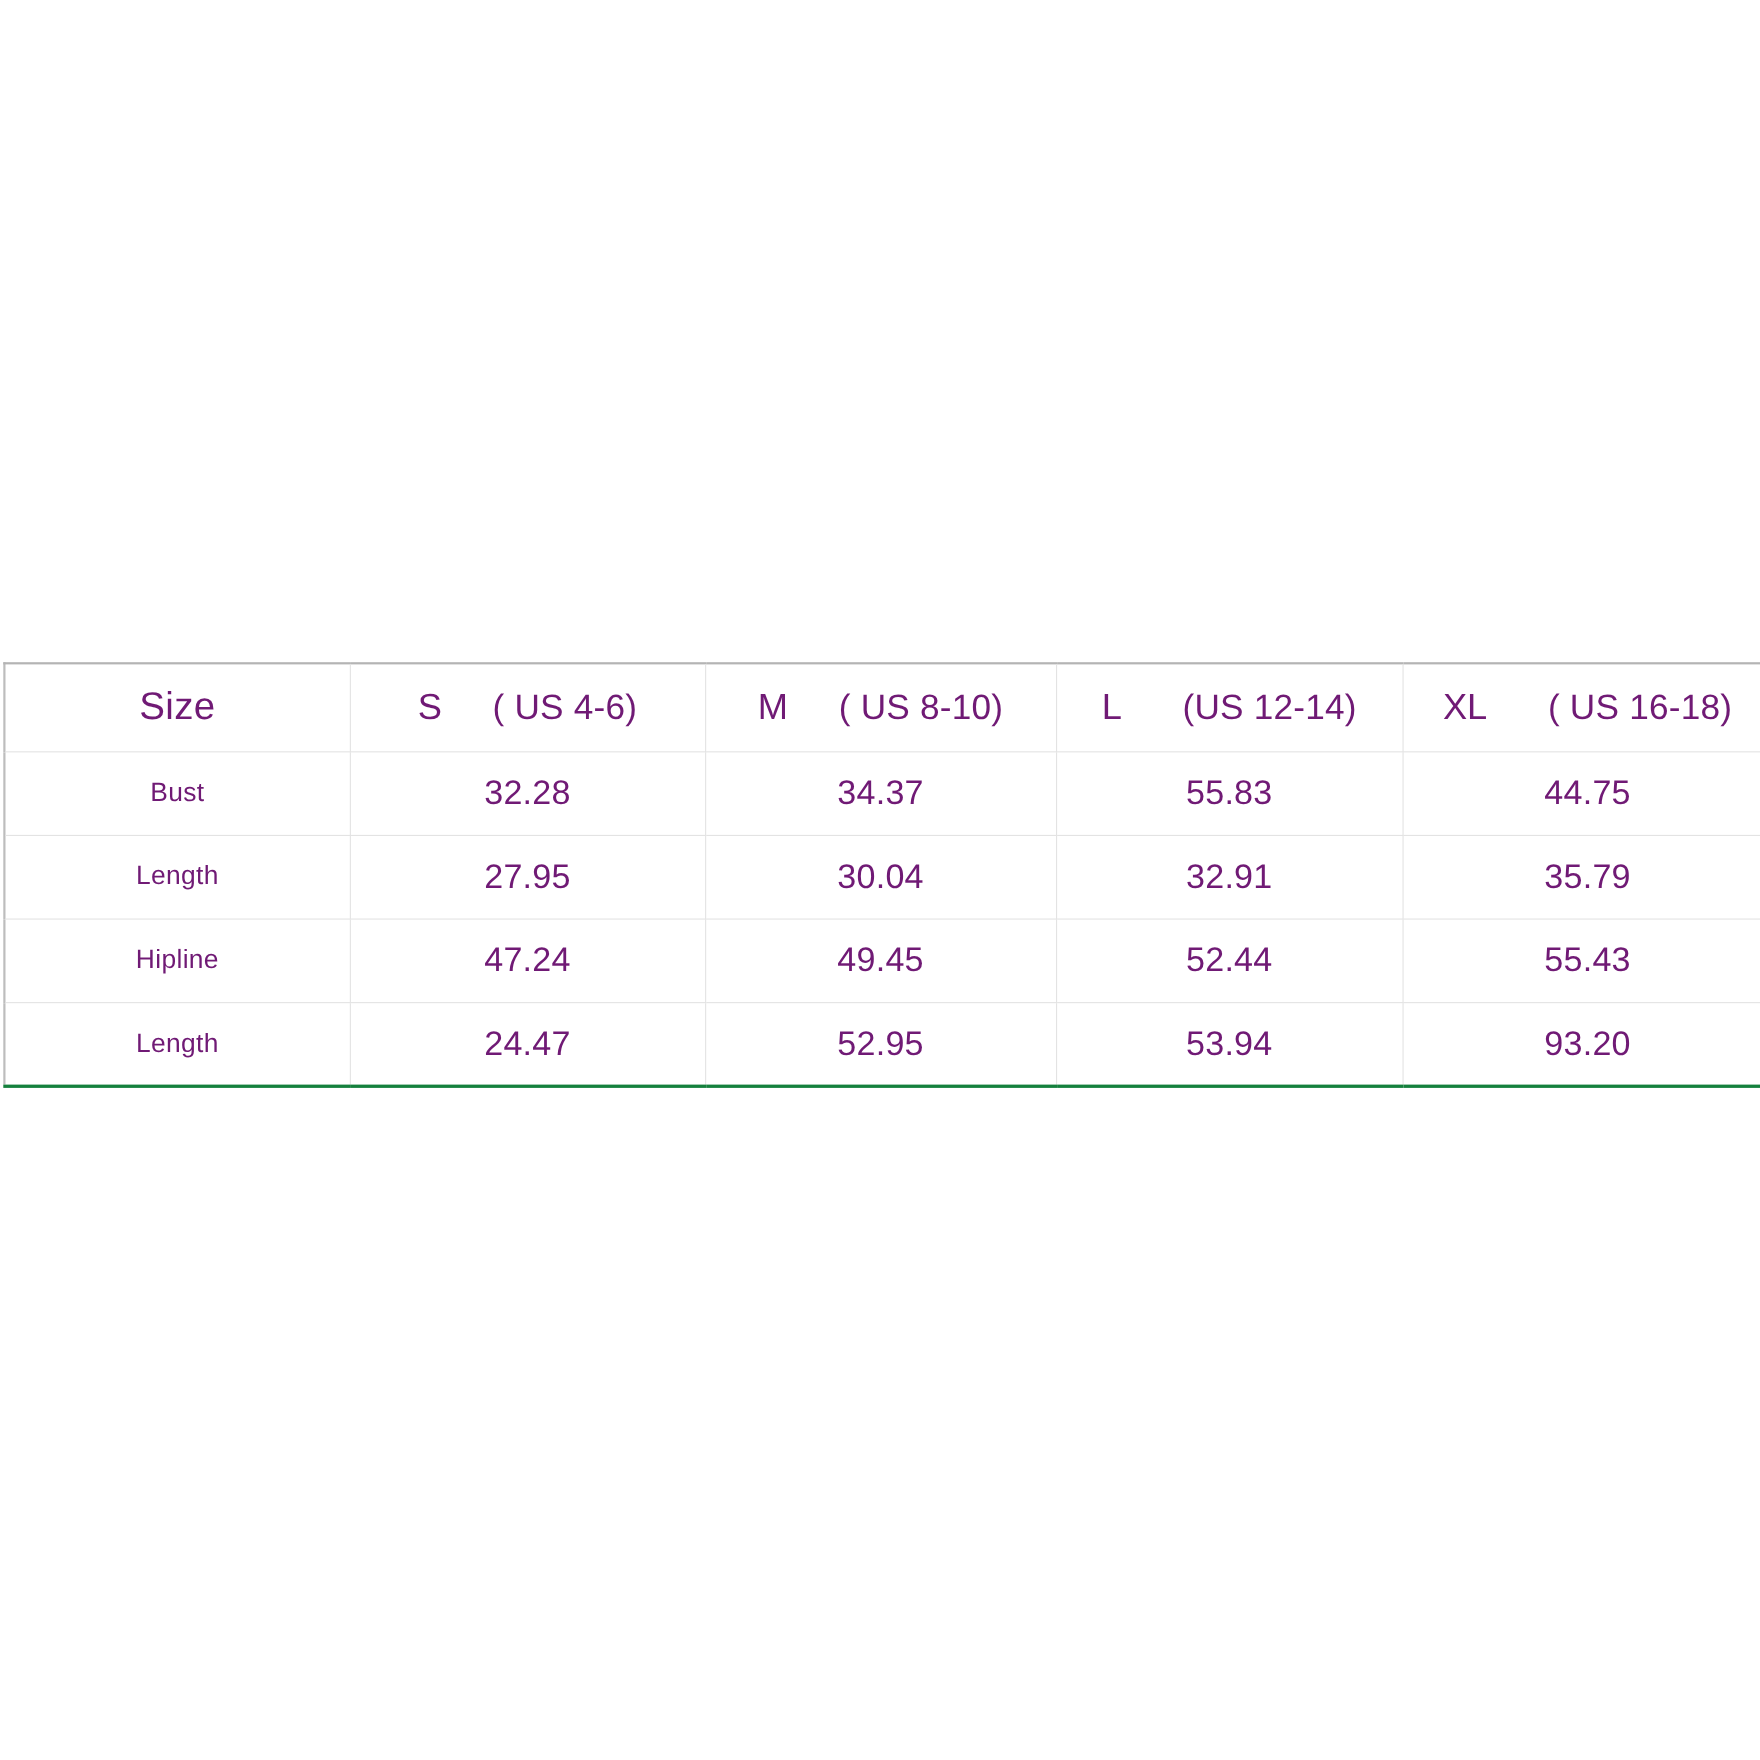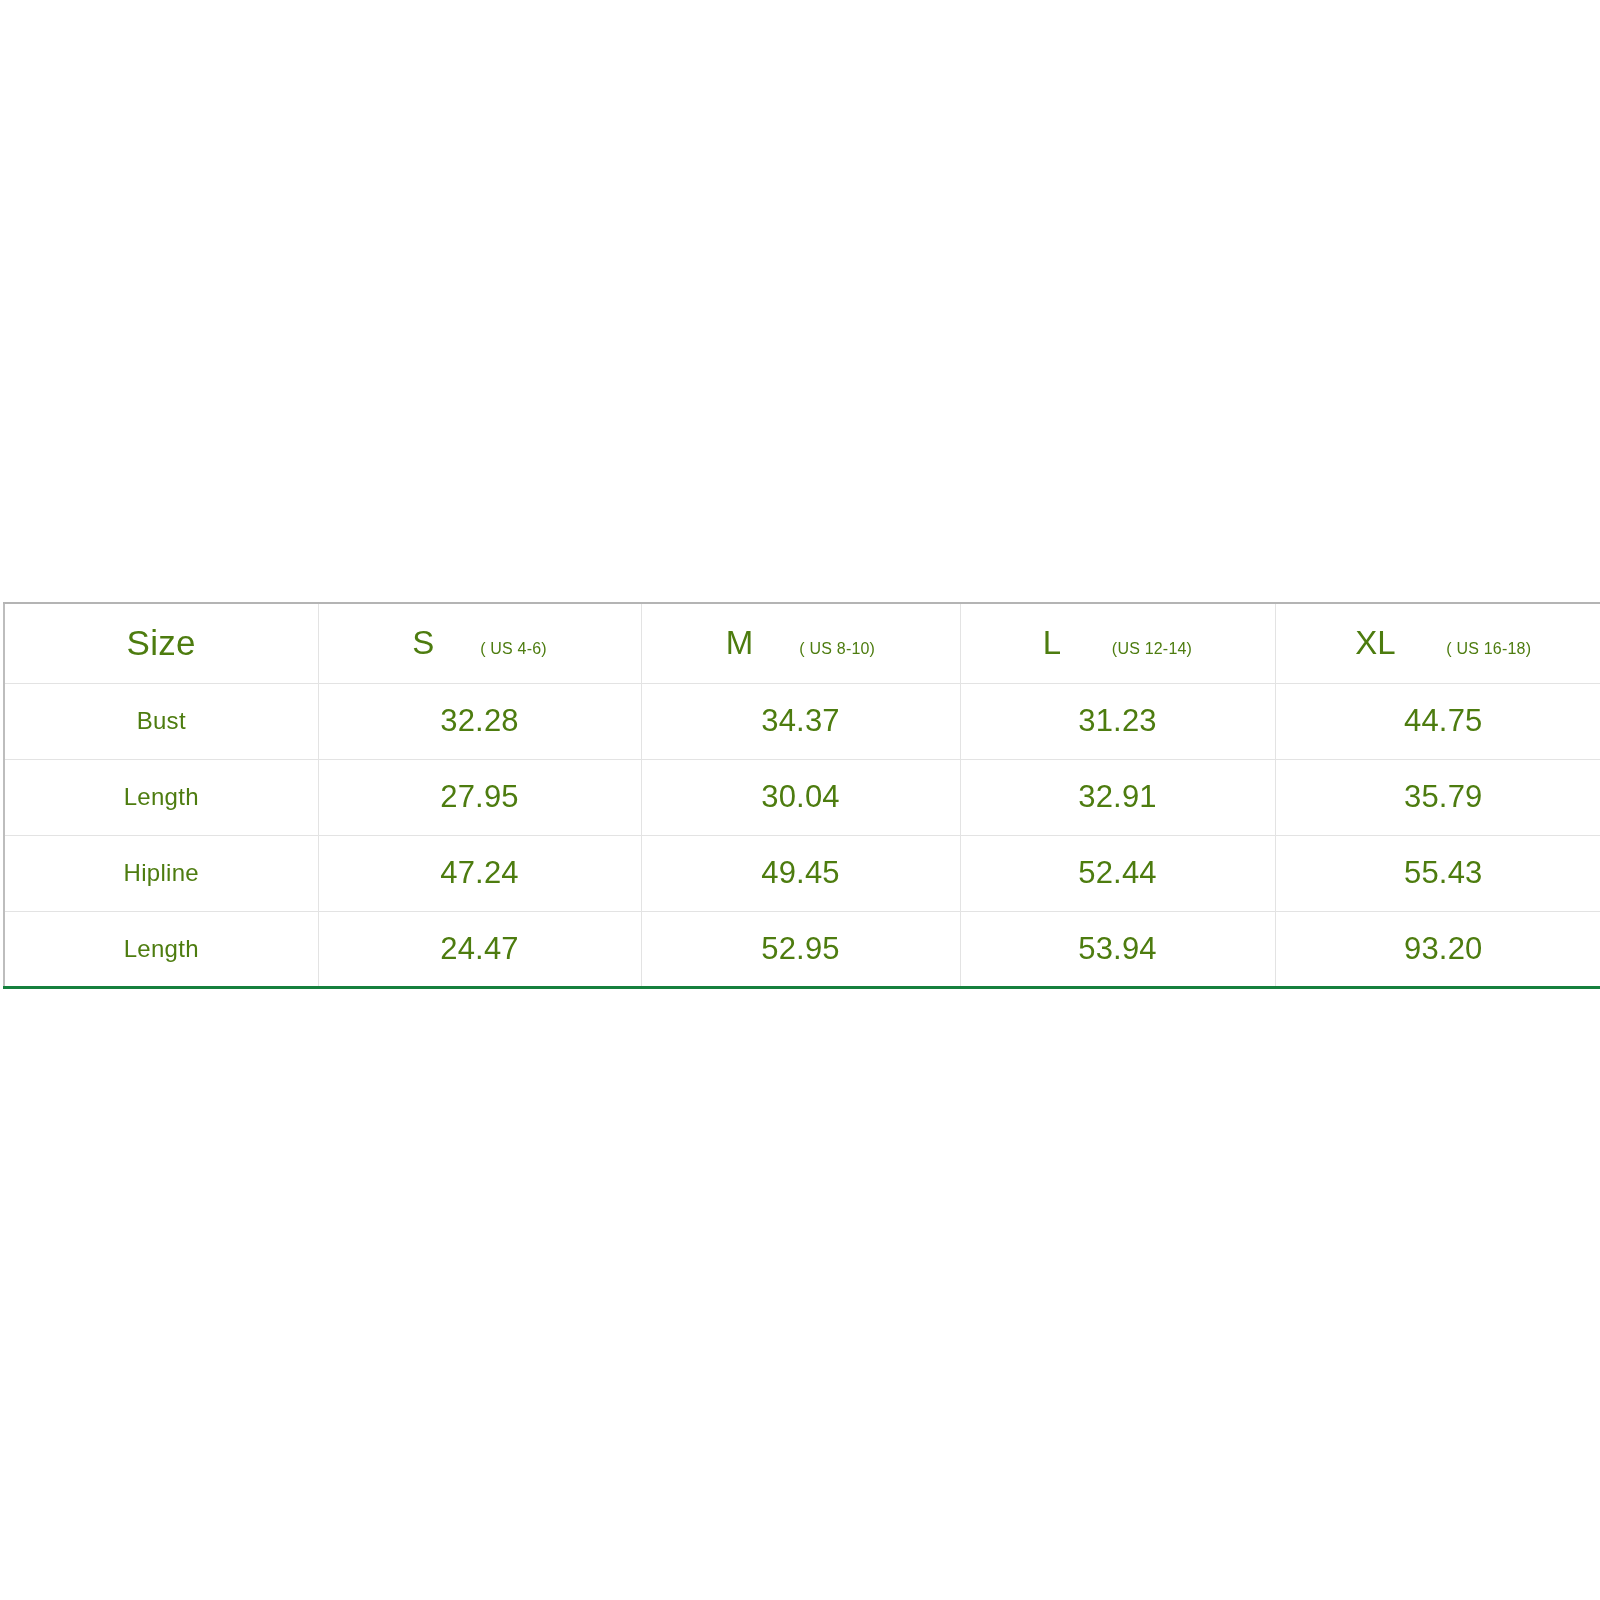--- a/index.html
+++ b/index.html
@@ -29,21 +29,21 @@
     table-layout: fixed;
     width: 1608px;
     height: 379px;
     background: #ffffff;
   }
 
   table.size-chart td {
     border: 1px solid #e3e3e3;
     text-align: center;
     vertical-align: middle;
-    color: #4d7c0f;
+    color: #701a75;
     padding: 16px;
     background: #ffffff;
   }
 
   
   table.size-chart tr:first-child td {
     border-top: 2px solid #b4b4b4;
   }
   table.size-chart tr:last-child td {
     border-bottom: 3px solid #15803d;
@@ -70,21 +70,21 @@
     font-size: 35px;
     letter-spacing: 0.3px;
     font-weight: 400;
   }
   .hdr-size {
     font-size: 33px;
     font-weight: 400;
     white-space: nowrap;
   }
   .hdr-size .sz-sub {
-    font-size: 16px;
+    font-size: 32px;
     letter-spacing: 0.2px;
     margin-left: 46px;
   }
 
   
   .row-label {
     font-size: 24px;
     font-weight: 400;
     letter-spacing: 0.3px;
   }
@@ -130,21 +130,21 @@
         <td>
           <span class="row-label">Bust</span>
         </td>
         <td>
           <span class="cell-value">32.28</span>
         </td>
         <td>
           <span class="cell-value">34.37</span>
         </td>
         <td>
-          <span class="cell-value">31.23</span>
+          <span class="cell-value">55.83</span>
         </td>
         <td>
           <span class="cell-value">44.75</span>
         </td>
       </tr>
 
       <tr class="row-data">
         <td>
           <span class="row-label">Length</span>
         </td>

